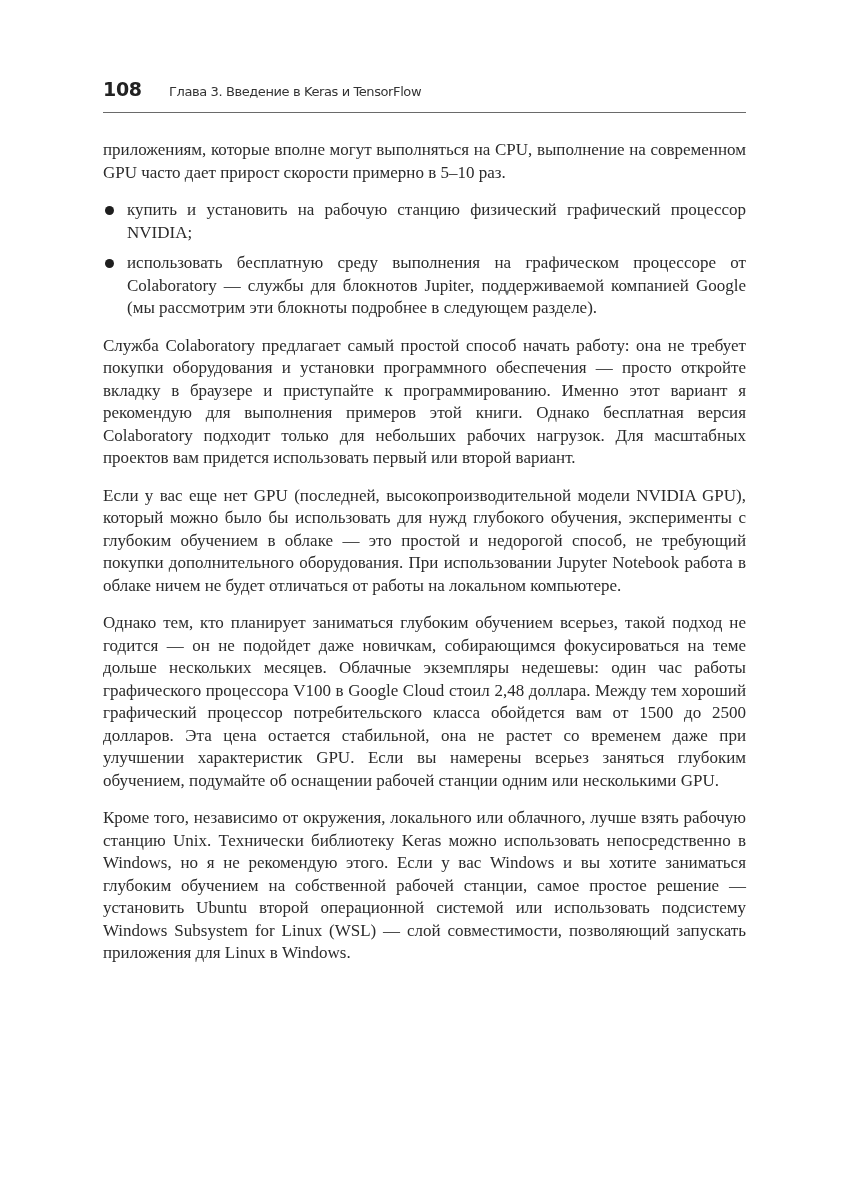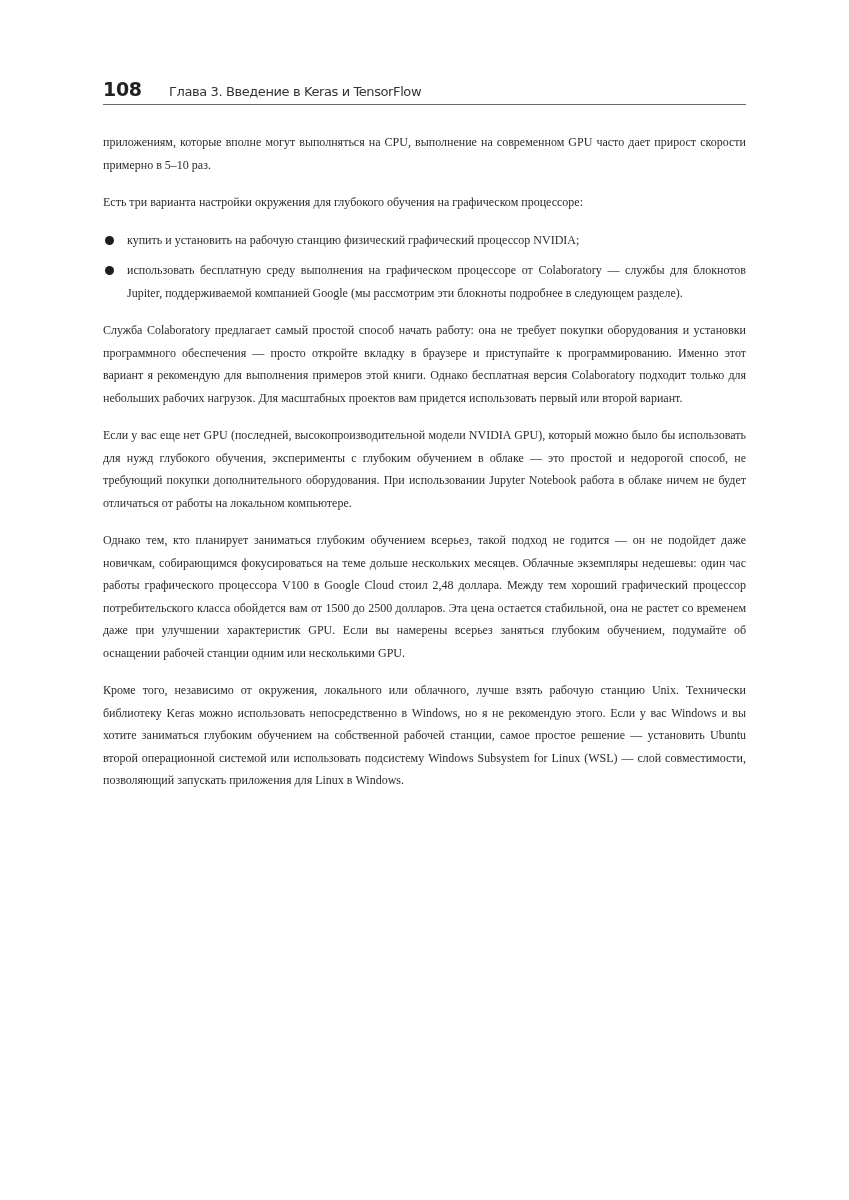--- a/index.html
+++ b/index.html
@@ -16,40 +16,40 @@
     }
     .page {
       position: absolute;
       left: 103px;
       top: 78px;
       width: 643px;
     }
     .running-header {
       display: flex;
       align-items: baseline;
-      padding-bottom: 4px;
+      padding-bottom: 12px;
       border-bottom: 1.5px solid #6a6a6a;
       font-family: "DejaVu Sans", "Liberation Sans", sans-serif;
       color: #222;
     }
     .page-number {
       font-weight: bold;
       font-size: 19px;
       letter-spacing: -0.3px;
       width: 66px;
     }
     .chapter-title {
       font-size: 13px;
       letter-spacing: -0.4px;
       color: #333;
     }
     .body-text {
       margin-top: 26px;
       font-family: "Liberation Serif", "DejaVu Serif", serif;
-      font-size: 12px;
+      font-size: 17px;
       line-height: 22.5px;
       color: #2b2b2b;
       text-align: justify;
       hyphens: manual;
     }
     .para {
       margin: 0 0 15px 0;
     }
     .bullet-list {
       list-style: none;
@@ -79,21 +79,20 @@
 
 <div class="page">
 
   <div class="running-header">
     <span class="page-number">108</span>
     <span class="chapter-title">Глава 3. Введение в Keras и TensorFlow</span>
   </div>
 
   <div class="body-text">
     <p class="para">приложениям, которые вполне могут выполняться на CPU, выполнение на современном GPU часто дает прирост скорости примерно в 5–10 раз.</p>
-    <p class="para">Есть три варианта настройки окружения для глубокого обучения на графическом процессоре:</p>
 
     <ul class="bullet-list">
       <li class="bullet-item">
         <span class="bullet-dot"></span>
         <span>купить и установить на рабочую станцию физический графический процессор NVIDIA;</span>
       </li>
       <li class="bullet-item">
         <span class="bullet-dot"></span>
         <span>использовать бесплатную среду выполнения на графическом процессоре от Colaboratory — службы для блокнотов Jupiter, поддерживаемой компанией Google (мы рассмотрим эти блокноты подробнее в следующем разделе).</span>
       </li>

